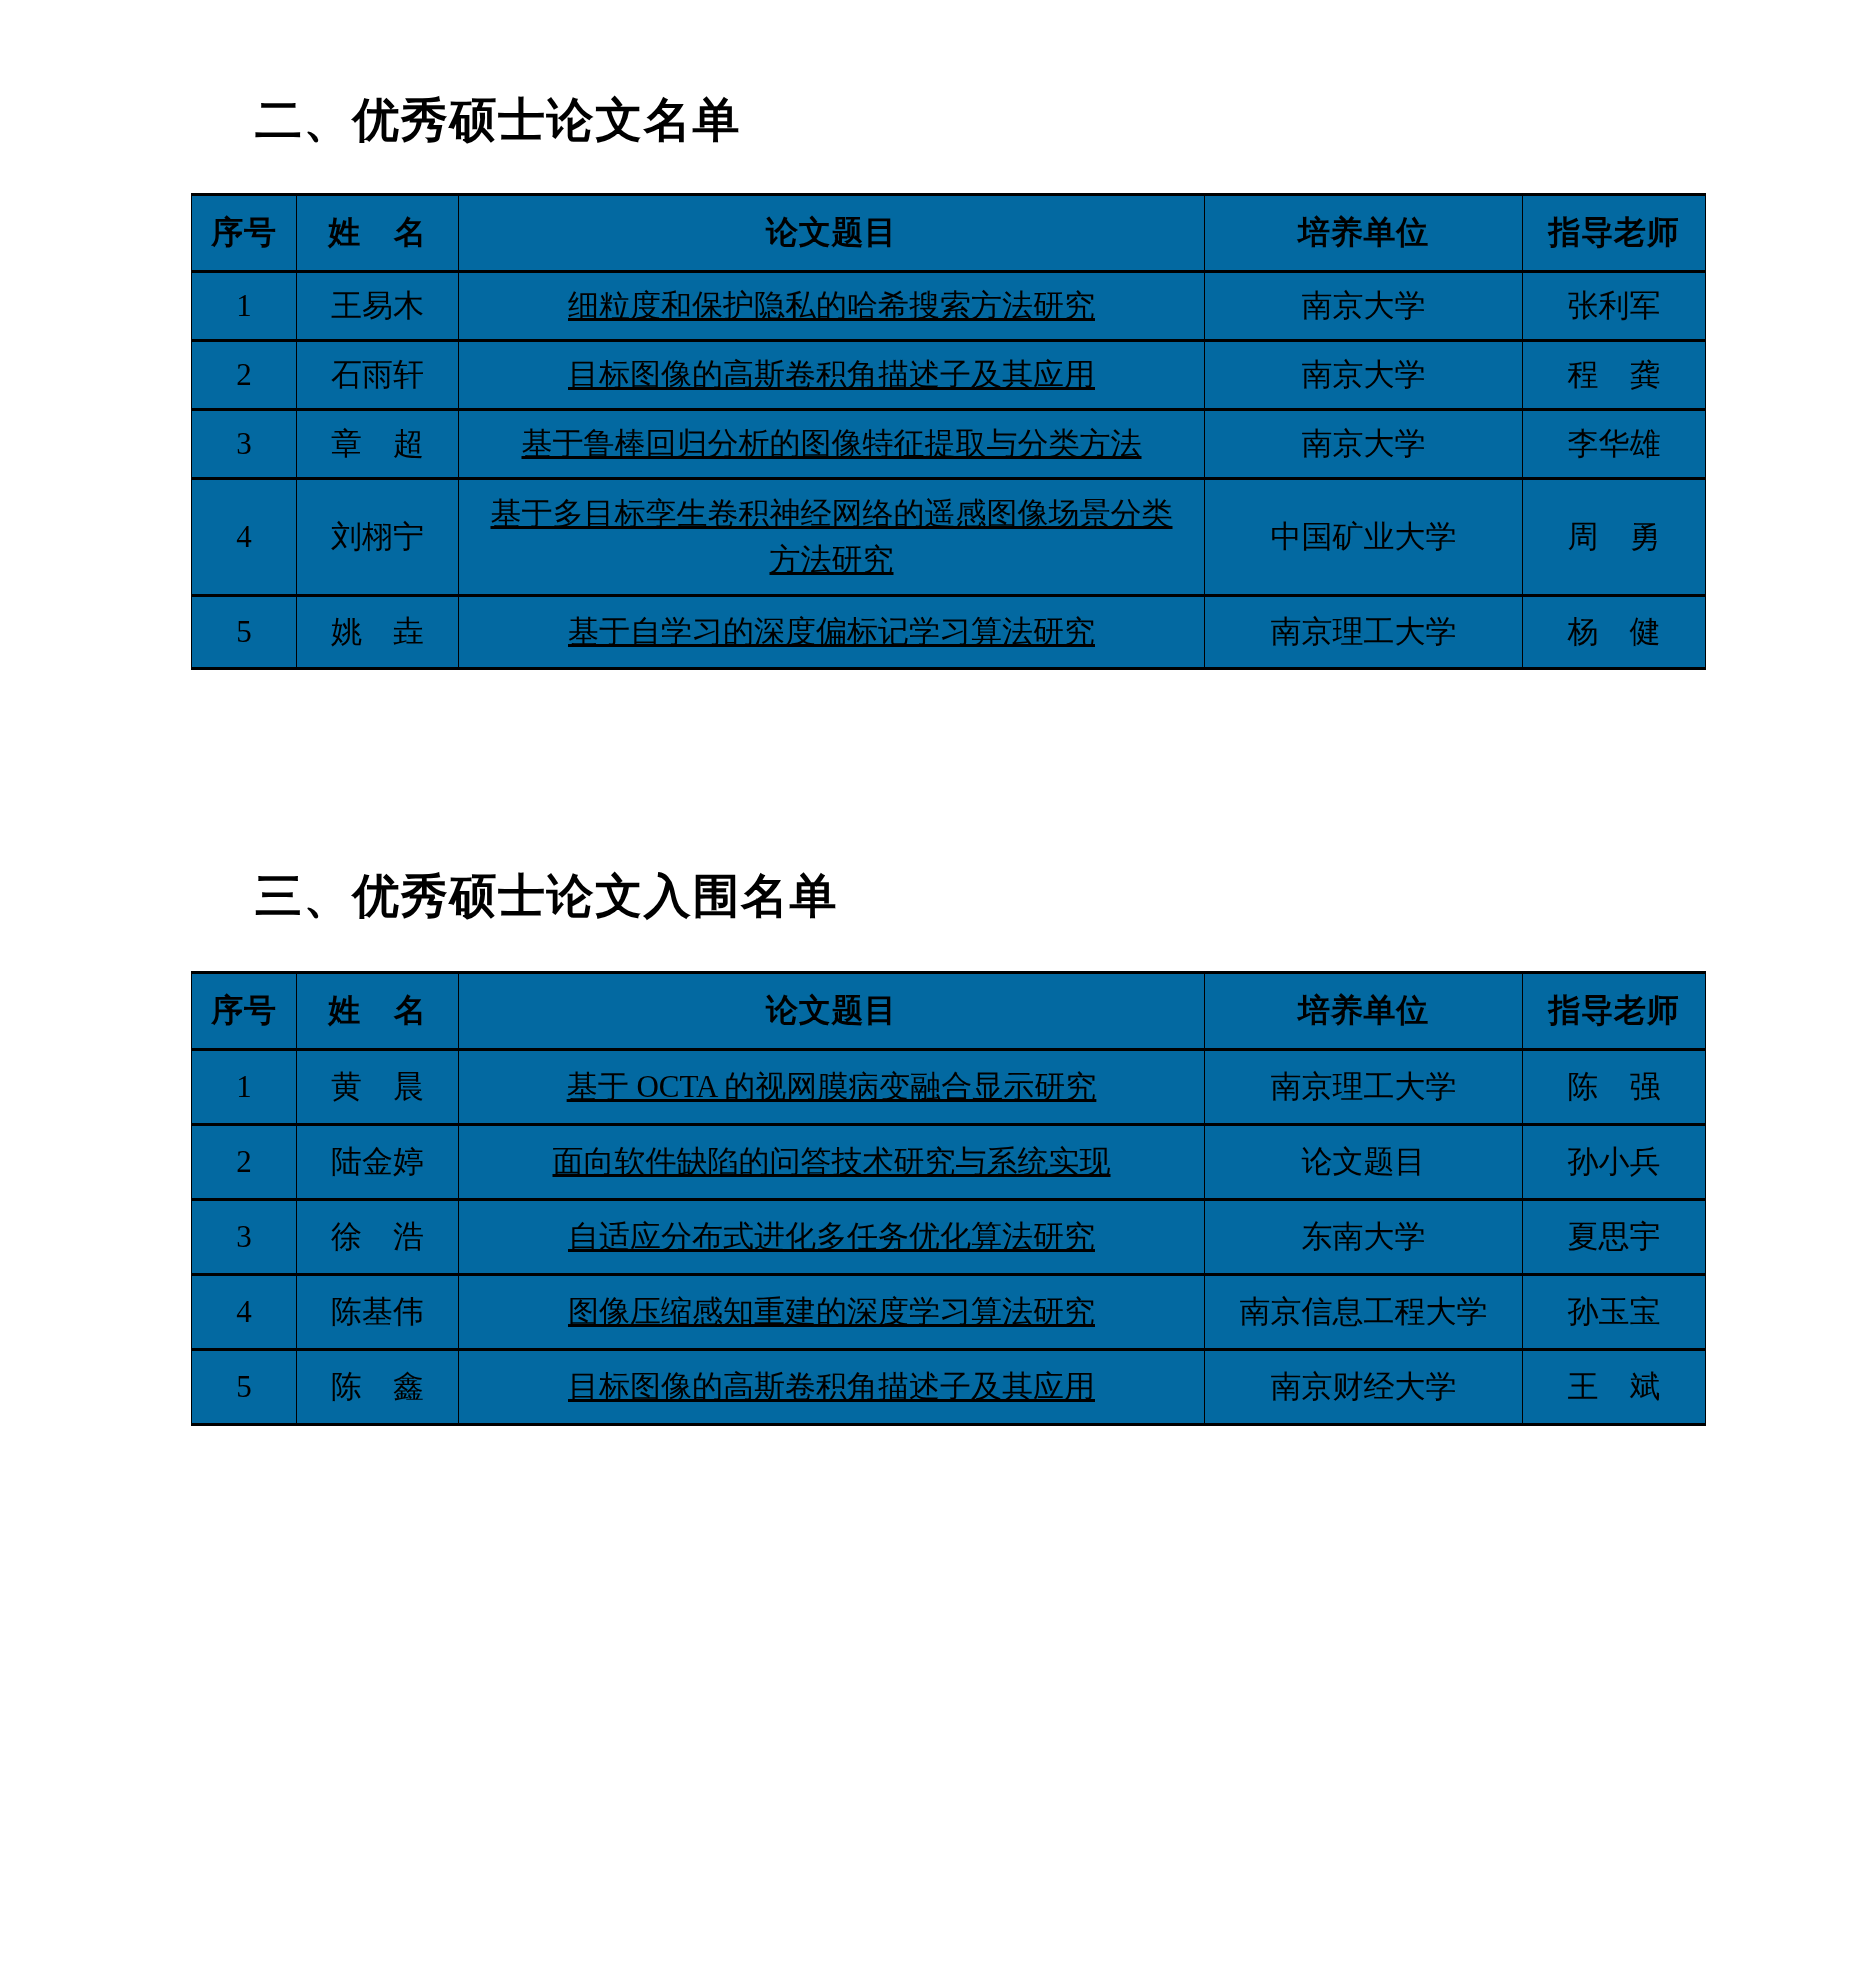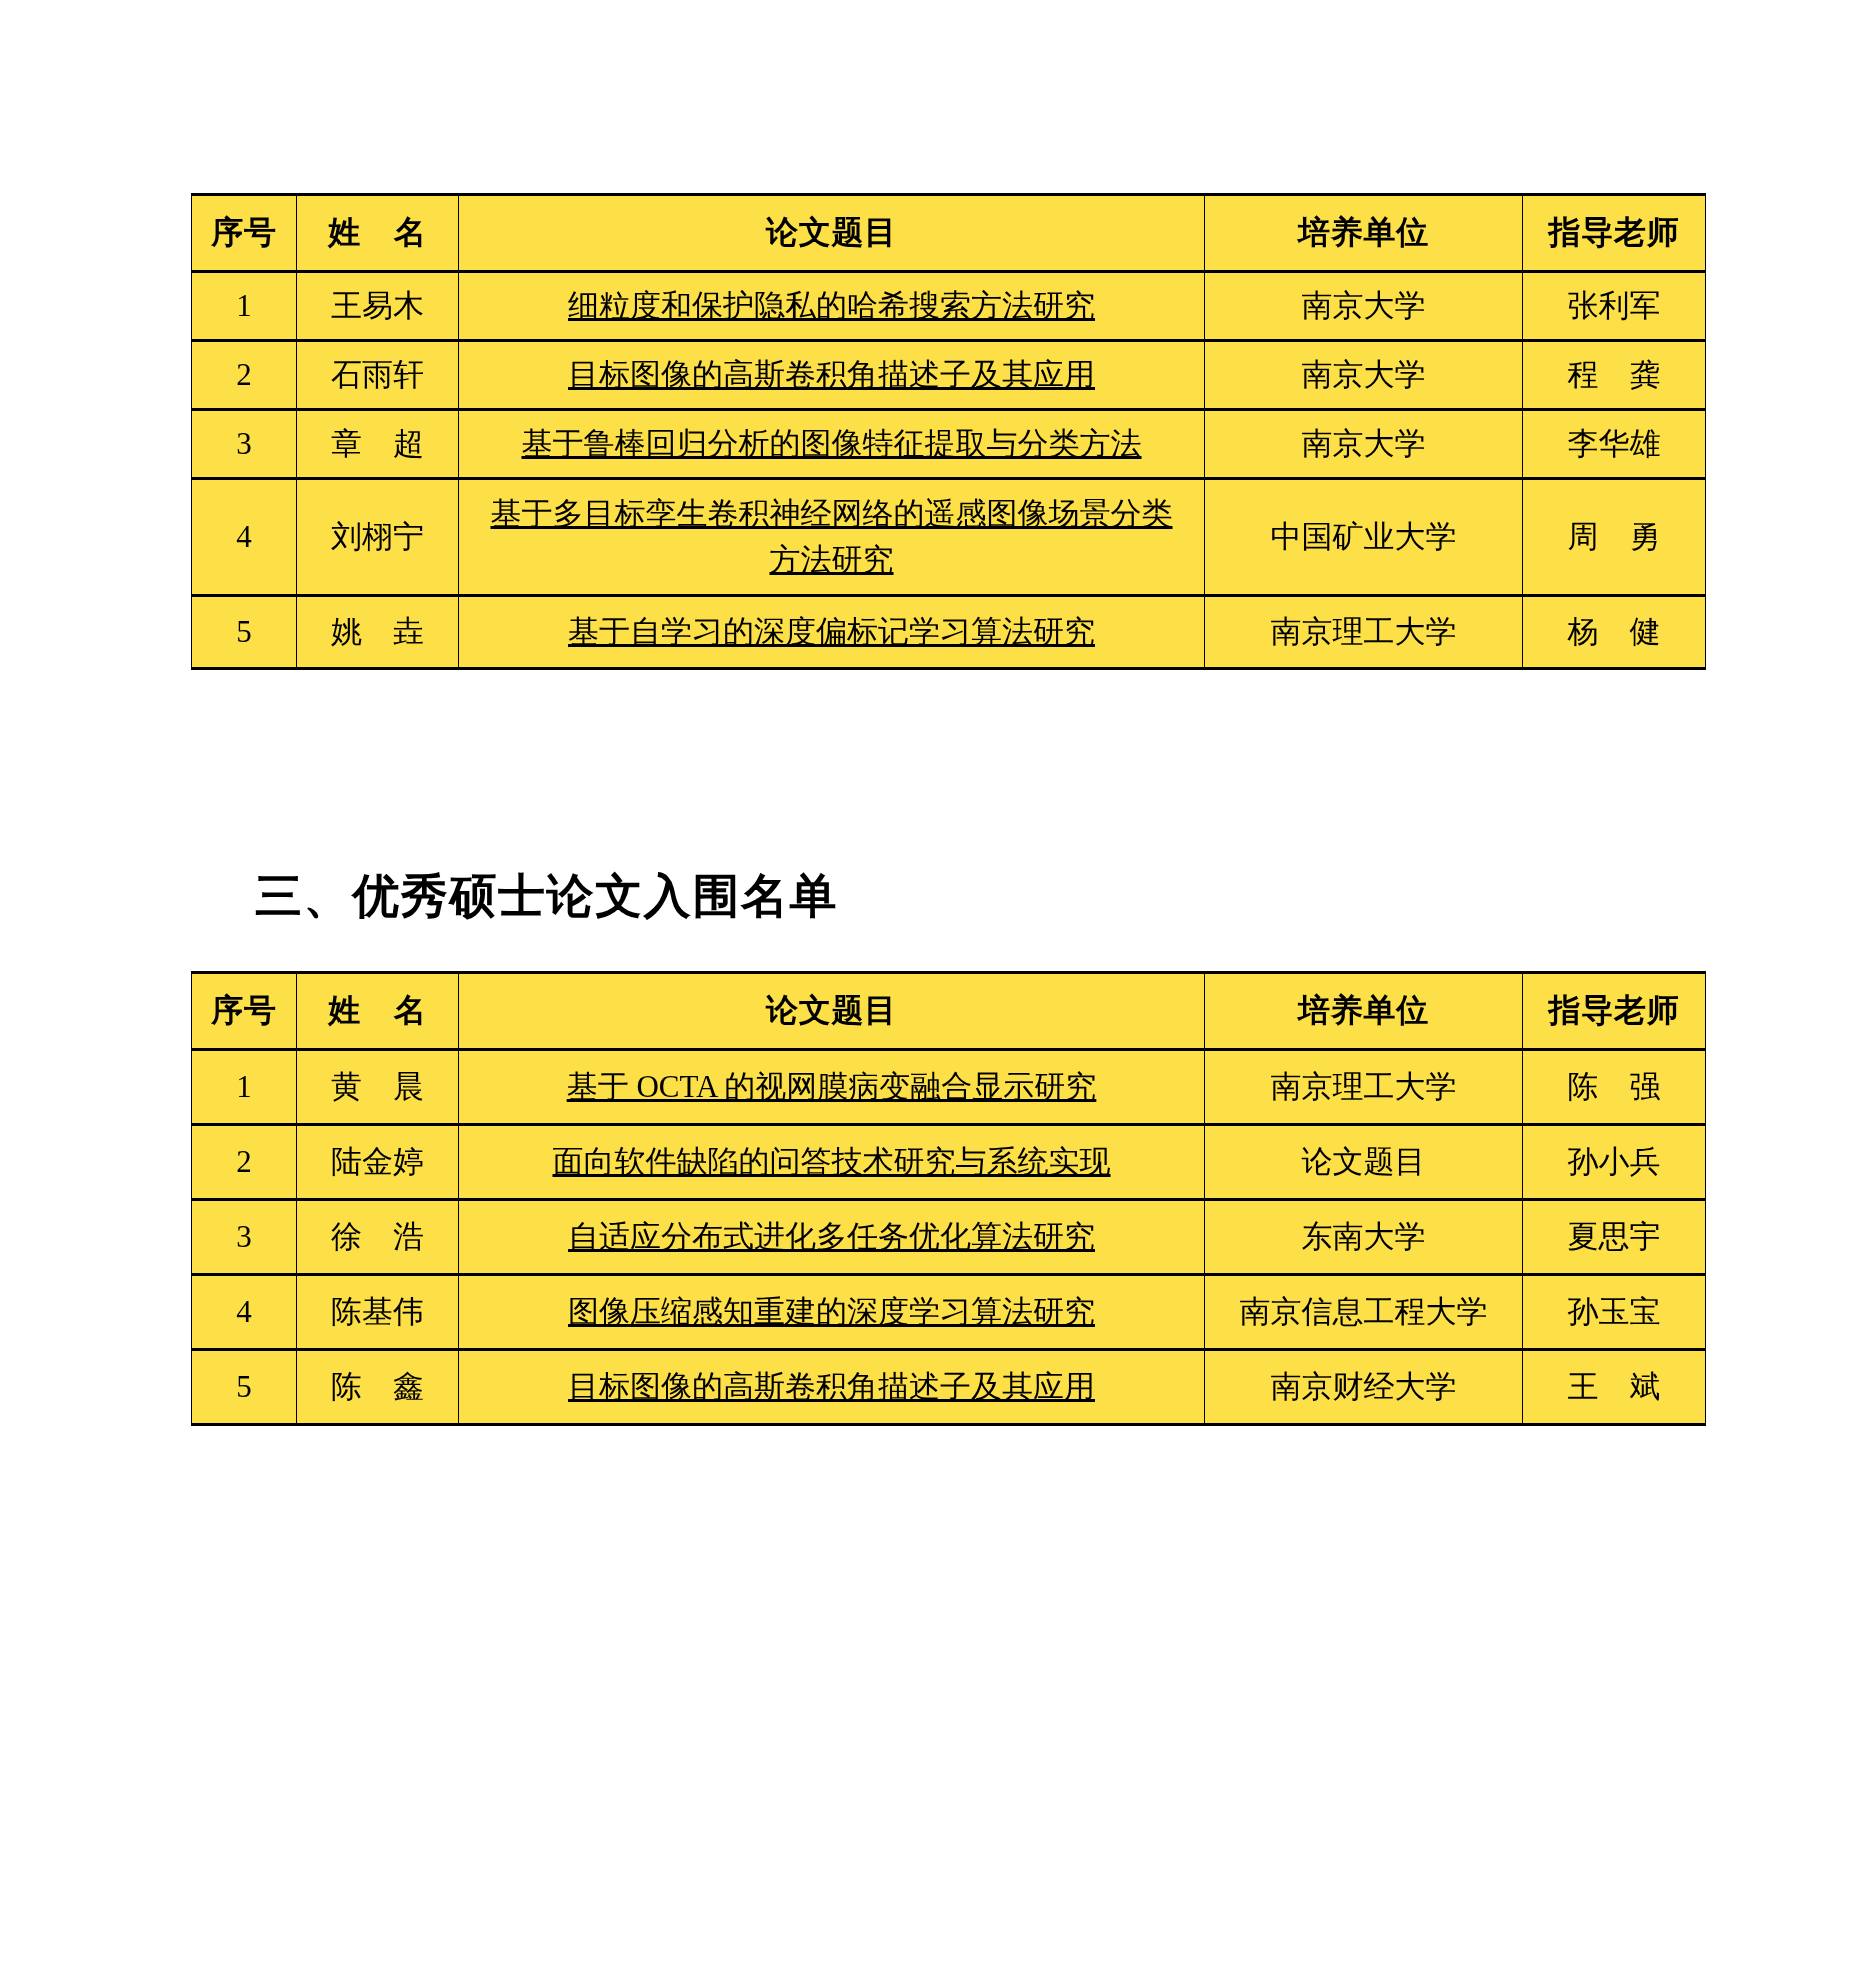--- a/index.html
+++ b/index.html
@@ -28,21 +28,21 @@
   }
   #title-2 { top: 91px; }
   #title-3 { top: 867px; font-family: Liberation Serif, serif; }
 
   table.award-table {
     position: absolute;
     left: 191px;
     width: 1515px;
     border-collapse: collapse;
     table-layout: fixed;
-    background: #fde047;
+    background: #0369a1;
   }
   #table-2 { top: 193px; }
   #table-3 { top: 971px; }
 
   table.award-table th,
   table.award-table td {
     border-left: 1.6px solid #000000;
     border-right: 1.6px solid #000000;
     border-top: 3.2px solid #000000;
     border-bottom: 3.2px solid #000000;
@@ -69,20 +69,21 @@
   tr.h-tall   { height: 117px; }
   tr.h-last   { height: 73px; }
   tr.h-header2{ height: 77px; }
   tr.h-reg2   { height: 75px; }
 </style>
 </head>
 <body>
 
 <div id="page">
 
+  <div id="title-2" class="sec-title">二、优秀硕士论文名单</div>
 
   <table id="table-2" class="award-table">
     <colgroup>
       <col style="width:105px">
         <col style="width:162px">
         <col style="width:746px">
         <col style="width:318px">
         <col style="width:183px">
     </colgroup>
     <tbody>

